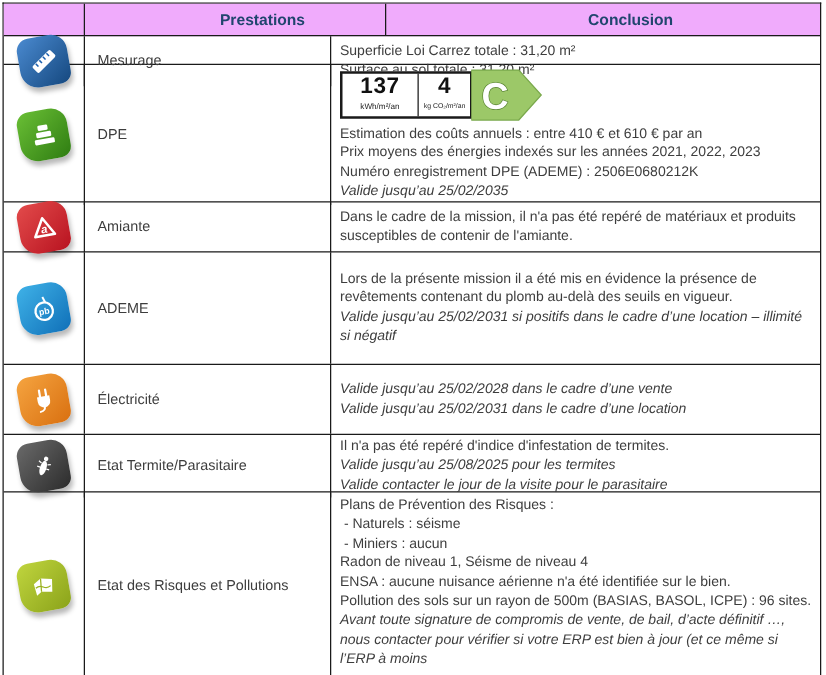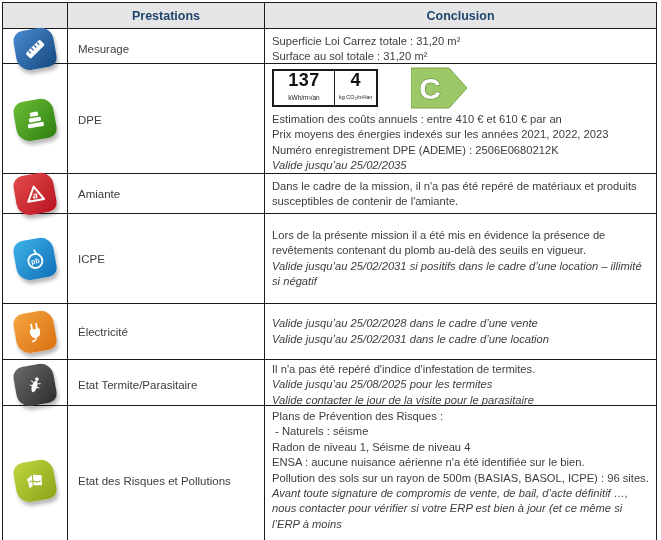--- a/index.html
+++ b/index.html
@@ -15,43 +15,43 @@
   .row{
     display:grid;grid-template-columns:65px 197px 1fr;
     border-bottom:1px solid #1a1a1a;box-sizing:border-box;
   }
   .cell{box-sizing:border-box;min-width:0;}
   .icon-cell{border-right:1px solid #1a1a1a;display:flex;align-items:center;justify-content:center;}
   .label-cell{border-right:1px solid #1a1a1a;display:flex;align-items:center;padding-left:10px;
     font-size:11.5px;}
   .conc-cell{display:flex;flex-direction:column;justify-content:center;padding:2px 6px 2px 7px;
     font-size:11.2px;line-height:15.4px;}
-  .head{height:26px;background:#e5e5e5;}
+  .head{height:26px;background:#f0abfc;gap:44px;}
   .head .cell{display:flex;align-items:center;justify-content:center;
     font-weight:bold;font-size:12.5px;color:#20456e;}
-  .r-mesurage{height:35px}.r-dpe{height:110px}.r-amiante{height:40px}.r-crep{height:90px}
+  .r-mesurage{height:23px}.r-dpe{height:110px}.r-amiante{height:40px}.r-crep{height:90px}
   .r-electricite{height:56px}.r-termite{height:46px}
   .r-risques{height:150px}
   .r-risques .conc-cell{justify-content:flex-start;padding-top:3px;}
   .para{white-space:pre-wrap;}
   .para.it{font-style:italic;}
   
   .tile{width:40px;height:40px;border-radius:10px 13px 9px 14px;transform:rotate(-10deg);
     display:flex;align-items:center;justify-content:center;
     box-shadow:1px 4px 4px rgba(0,0,0,.28);}
   .tile svg{display:block;}
   .t-blue{background:linear-gradient(140deg,#4a8ad0 0%,#15487f 100%);}
   .t-green{background:linear-gradient(140deg,#6abf35 0%,#2f7d12 100%);}
   .t-red{background:linear-gradient(140deg,#e34b4b 0%,#b81320 100%);}
   .t-cyan{background:linear-gradient(140deg,#3fb2e8 0%,#1070b8 100%);}
   .t-orange{background:linear-gradient(140deg,#f5a440 0%,#d97010 100%);}
   .t-dark{background:linear-gradient(140deg,#6a6a6a 0%,#2c2c2c 100%);}
   .t-lime{background:linear-gradient(140deg,#c0d53e 0%,#8ba31a 100%);}
   
-  .dpe-badge{display:flex;align-items:center;height:42px;margin:1px 0 3px 0;gap:34px;}
+  .dpe-badge{display:flex;align-items:center;height:42px;margin:1px 0 3px 0;}
   .dpe-box{display:flex;border:2px solid #1a1a1a;background:#fff;height:34px;box-sizing:content-box;}
   .dpe-sec{display:flex;flex-direction:column;align-items:center;justify-content:center;
     padding:1px 4px 0 4px;min-width:52px;}
   .dpe-sec.co2{border-left:1px solid #1a1a1a;min-width:32px;}
   .dpe-val{font-weight:bold;font-size:18px;line-height:18px;color:#111;letter-spacing:.5px;}
   .dpe-unit{font-size:6.5px;color:#222;margin-top:1px;white-space:nowrap;}
   .dpe-unit.small{font-size:5.5px;}
   .dpe-arrow{margin-left:-1px;}
 </style>
 </head>
@@ -145,21 +145,21 @@
   <div class="row r-crep">
     <div class="cell icon-cell">
       <div class="tile t-cyan">
         <svg width="24" height="24" viewBox="0 0 24 24">
           <line x1="12.5" y1="2.5" x2="14" y2="7" stroke="#fff" stroke-width="1.6"></line>
           <circle cx="12" cy="14" r="7" fill="none" stroke="#fff" stroke-width="1.8"></circle>
           <text x="12" y="16.5" text-anchor="middle" font-family="Liberation Sans, sans-serif" font-size="7" font-weight="bold" fill="#fff">pb</text>
         </svg>
       </div>
     </div>
-    <div class="cell label-cell">ICPE</div>
+    <div class="cell label-cell">ADEME</div>
     <div class="cell conc-cell">
         <div class="para">Lors de la présente mission il a été mis en évidence la présence de revêtements contenant du plomb au-delà des seuils en vigueur.</div>
         <div class="para it">Valide jusqu’au 25/02/2031 si positifs dans le cadre d’une location – illimité si négatif</div>
       </div>
   </div>
 
   <div class="row r-electricite">
     <div class="cell icon-cell">
       <div class="tile t-orange">
         <svg width="24" height="24" viewBox="0 0 24 24">
@@ -207,20 +207,21 @@
           <path d="M4.5 9 L10.5 5.5 L19.5 7.5 L18 17.5 L9.5 16 L5.5 18.5 Z" fill="#fff"></path>
           <path d="M10.5 5.5 L9.5 16" stroke="#9ab21f" stroke-width="1"></path>
           <path d="M5.5 12.5 q3 -2 6 0 t6 0" fill="none" stroke="#9ab21f" stroke-width="1"></path>
         </svg>
       </div>
     </div>
     <div class="cell label-cell">Etat des Risques et Pollutions</div>
     <div class="cell conc-cell">
         <div class="para">Plans de Prévention des Risques :</div>
         <div class="para"> - Naturels : séisme</div>
+        <div class="para"> - Miniers : aucun</div>
         <div class="para">Radon de niveau 1, Séisme de niveau 4</div>
         <div class="para">ENSA : aucune nuisance aérienne n'a été identifiée sur le bien.</div>
         <div class="para">Pollution des sols sur un rayon de 500m (BASIAS, BASOL, ICPE) : 96 sites.</div>
         <div class="para it">Avant toute signature de compromis de vente, de bail, d’acte définitif …, nous contacter pour vérifier si votre ERP est bien à jour (et ce même si l’ERP à moins</div>
       </div>
   </div>
 
 </div>
 
 </body></html>

